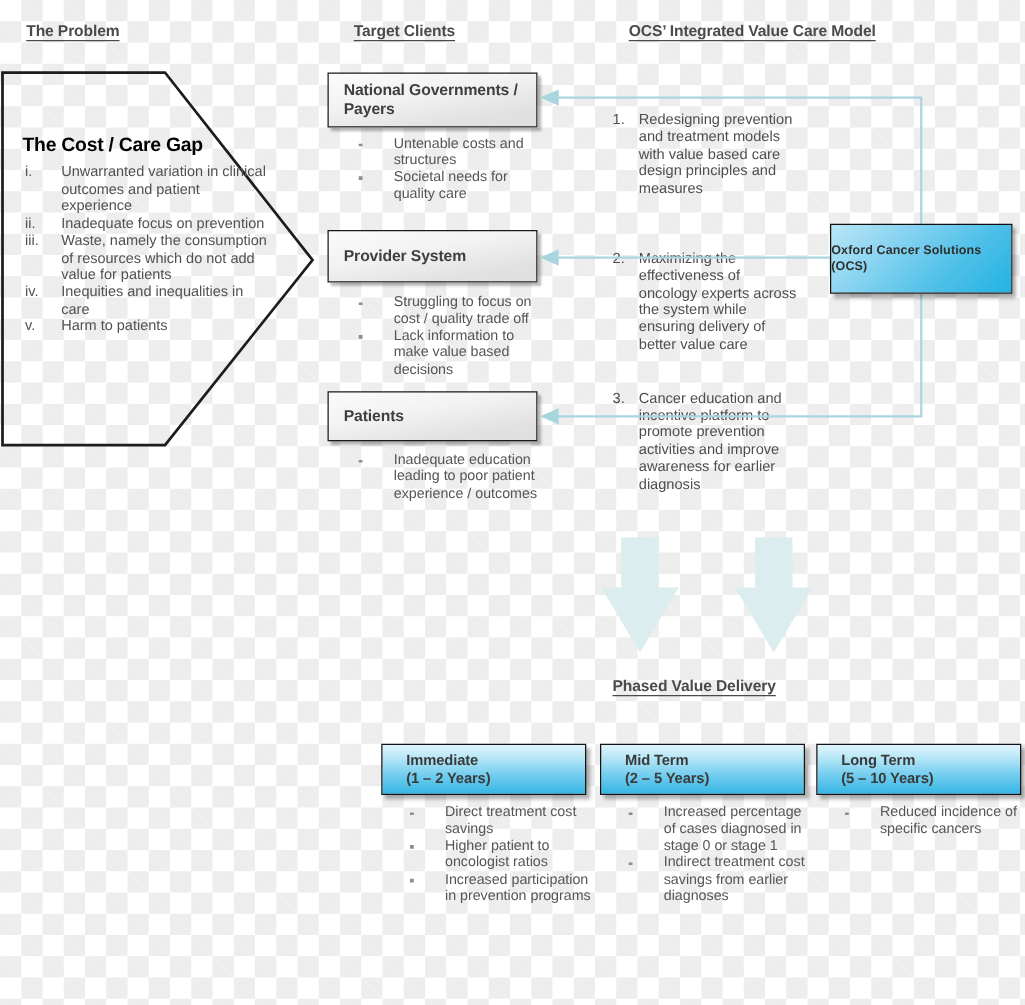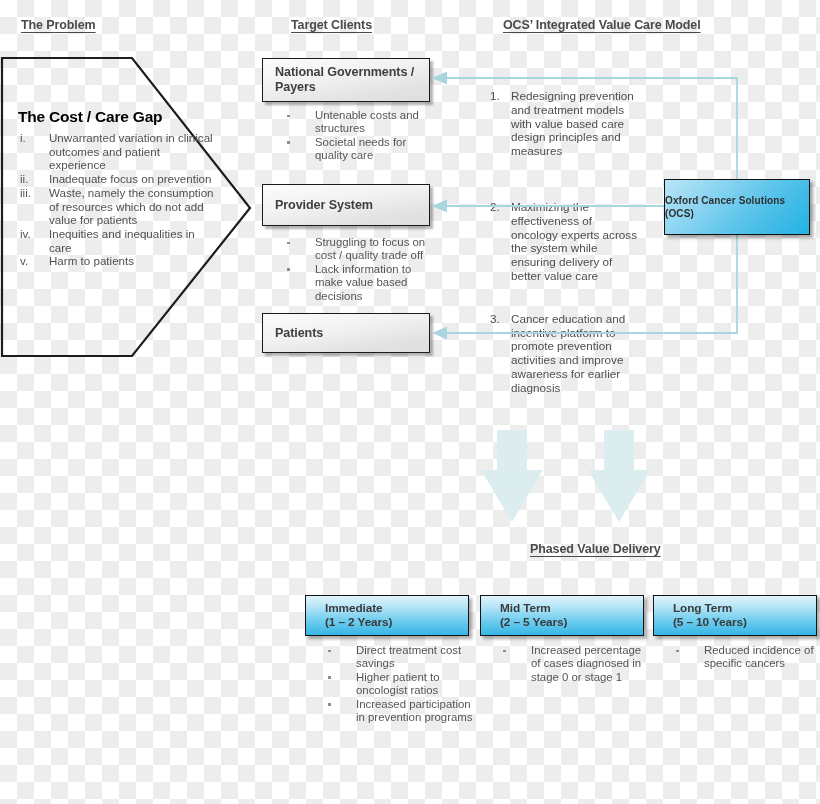--- a/index.html
+++ b/index.html
@@ -200,23 +200,23 @@
     line-height: 13.6px;
     letter-spacing: -0.1px;
   }
 </style>
 </head>
 <body>
 
 <div id="canvas">
 
   <div class="section-header" style="left:21px; top:18px;">The Problem</div>
-  <div class="section-header" style="left:283px; top:18px;margin-left:8px;">Target Clients</div>
+  <div class="section-header" style="left:283px; top:18px;">Target Clients</div>
   <div class="section-header" style="left:503px; top:18px;">OCS’ Integrated Value Care Model</div>
-  <div class="section-header" style="left:490px; top:542px;margin-left:40px;">Phased Value Delivery</div>
+  <div class="section-header" style="left:490px; top:542px;">Phased Value Delivery</div>
 
   <div class="pentagon-wrap">
     <svg width="254" height="302" viewBox="0 0 254 302">
       <polygon points="2,2 132,2 250,152 132,300 2,300" fill="none" stroke="#1d1d1d" stroke-width="2.2"></polygon>
     </svg>
     <div class="pentagon-content">
       <div class="pentagon-title">The Cost / Care Gap</div>
       <ul class="roman-list">
         <li>
           <span class="rn">i.</span>
@@ -254,20 +254,23 @@
     <span>Provider System</span>
   </div>
   <ul class="bullets" style="left:284px; top:236px; width:152px;">
     <li>Struggling to focus on cost / quality trade off</li>
     <li>Lack information to make value based decisions</li>
   </ul>
 
   <div class="gray-box" style="left:262px; top:313px; width:168px; height:40px;">
     <span>Patients</span>
   </div>
+  <ul class="bullets" style="left:284px; top:362px; width:150px;">
+    <li>Inadequate education leading to poor patient experience / outcomes</li>
+  </ul>
 
   <svg id="connectors">
 
     <polygon points="497,430 527,430 527,470 543,470 512,522 481,470 497,470" fill="#dcedef"></polygon>
     <polygon points="604,430 634,430 634,470 650,470 619,522 588,470 604,470" fill="#dcedef"></polygon>
 
     <path d="M 737,179 L 737,78 L 443,78" fill="none" stroke="#a9d6de" stroke-width="1.8"></path>
     <polygon points="432,78 447,71.5 447,84.5" fill="#a9d6de"></polygon>
 
     <path d="M 664,206 L 443,206" fill="none" stroke="#a9d6de" stroke-width="1.8"></path>
@@ -309,20 +312,21 @@
   </ul>
 
   <div class="phase-box" style="left:480px; top:595px; width:164px;">
     <span>
       <span>Mid Term</span><br>
       <span>(2 – 5 Years)</span>
     </span>
   </div>
   <ul class="bullets" style="left:500px; top:644px; width:152px;">
     <li>Increased percentage of cases diagnosed in stage 0 or stage 1</li>
+    <li>Indirect treatment cost savings from earlier diagnoses</li>
   </ul>
 
   <div class="phase-box" style="left:653px; top:595px; width:164px;">
     <span>
       <span>Long Term</span><br>
       <span>(5 – 10 Years)</span>
     </span>
   </div>
   <ul class="bullets" style="left:673px; top:644px; width:152px;">
     <li>Reduced incidence of specific cancers</li>

